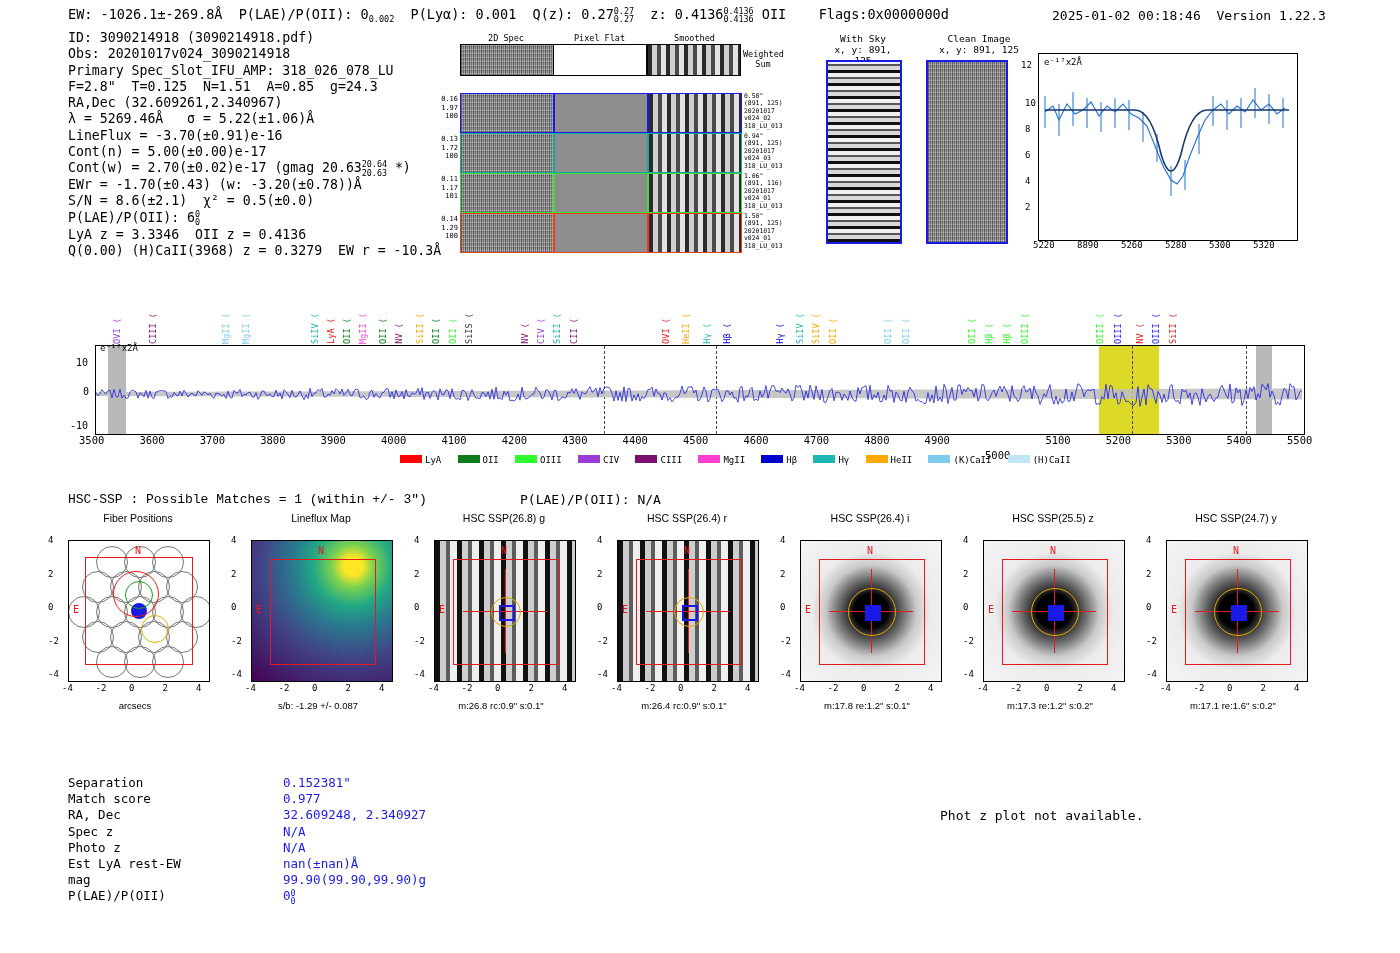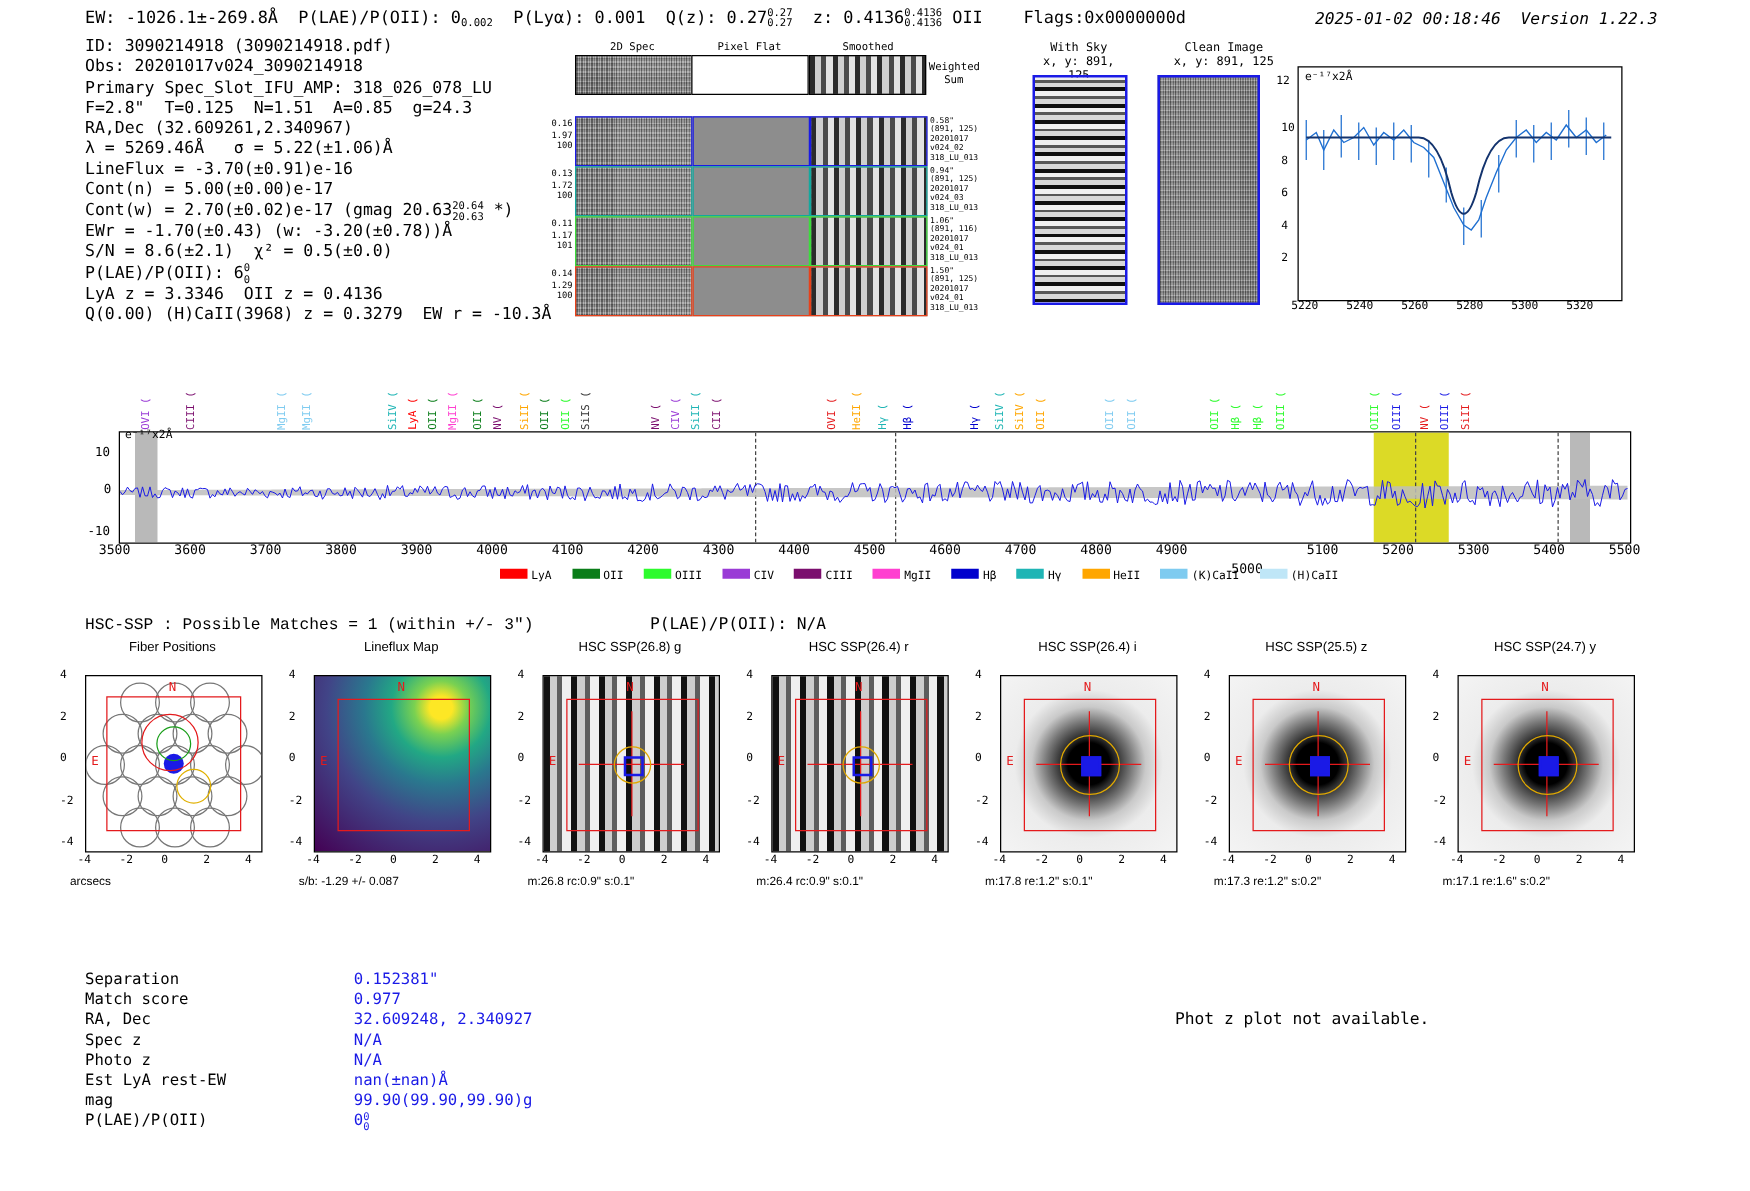--- a/index.html
+++ b/index.html
@@ -8,21 +8,21 @@
     font-family:"DejaVu Sans Mono",monospace;
     color:#000;overflow:hidden;position:relative;
   }
   .abs{position:absolute;}
   .mono{font-family:"DejaVu Sans Mono",monospace;}
   .sans{font-family:"Liberation Sans",sans-serif;}
 
   
   #hdr{top:6px;left:68px;font-size:13.5px;white-space:pre;letter-spacing:0px;}
   #hdr .sub{font-size:8.5px;vertical-align:-3px;}
-  #date{top:8px;left:1052px;font-size:13px;white-space:pre;font-style:italic;}
+  #date{top:8px;left:1052px;font-size:13px;white-space:pre;}
 
   
   #info{top:30px;left:68px;font-size:13.2px;line-height:16.3px;white-space:pre;}
   .stk{display:inline-block;font-size:8.4px;line-height:8.4px;vertical-align:middle;text-align:left;}
 
   
   .pnl-title{font-size:8.5px;text-align:center;}
   .imgbox{background:#9a9a9a;}
   .noise{
     background-image:
@@ -45,21 +45,21 @@
   .specline{position:absolute;left:0;top:0;width:100%;height:100%;}
   #legend{top:455px;left:400px;font-size:9px;white-space:pre;}
   .lg-sw{display:inline-block;width:22px;height:8px;vertical-align:0px;margin-right:3px;}
   .ax-num{font-size:10.5px;text-align:right;}
 
   
   .lid{position:absolute;font-size:8.6px;writing-mode:vertical-rl;transform:rotate(180deg);white-space:nowrap;}
 
   
   .cut-title{font-size:10.5px;text-align:center;}
-  .cut-sub{font-size:9.5px;text-align:left;}
+  .cut-sub{font-size:9.5px;text-align:center;}
   .axnum{font-size:9px;}
   .cutbox{border:1px solid #000;position:absolute;overflow:hidden;}
   .grayblob{
     background:radial-gradient(circle at 50% 50%, #000 0 17%, #2a2a2a 22%, #777 34%, #c9c9c9 46%, #ececec 60%, #f4f4f4 100%);
   }
   .stripes{
     background-image:repeating-linear-gradient(90deg,#111 0 5px,#cdcdcd 5px 11px,#5d5d5d 11px 15px,#efefef 15px 22px);
   }
   .vmap{
     background:
@@ -198,21 +198,21 @@
     </g>
     <path d="M6,56 L96,56 Q112,56 122,100 Q132,134 142,100 Q152,56 168,56 L250,56" stroke="#14346e" stroke-width="1.6" fill="none"></path>
   </svg>
   <div class="abs" style="left:-18px;top:6px;font-size:9px;">12</div>
   <div class="abs" style="left:-14px;top:44px;font-size:9px;">10</div>
   <div class="abs" style="left:-14px;top:70px;font-size:9px;">8</div>
   <div class="abs" style="left:-14px;top:96px;font-size:9px;">6</div>
   <div class="abs" style="left:-14px;top:122px;font-size:9px;">4</div>
   <div class="abs" style="left:-14px;top:148px;font-size:9px;">2</div>
   <div class="abs" style="left:-6px;top:186px;font-size:9px;">5220</div>
-  <div class="abs" style="left:38px;top:186px;font-size:9px;">5240</div>
+  <div class="abs" style="left:38px;top:186px;font-size:9px;">8890</div>
   <div class="abs" style="left:82px;top:186px;font-size:9px;">5260</div>
   <div class="abs" style="left:126px;top:186px;font-size:9px;">5280</div>
   <div class="abs" style="left:170px;top:186px;font-size:9px;">5300</div>
   <div class="abs" style="left:214px;top:186px;font-size:9px;">5320</div>
 </div>
 
 <div class="abs" id="lineids" style="left:95px;top:278px;width:1208px;height:66px;">
     <div class="lid" style="left: 17px; bottom: 0px; color: rgb(154, 59, 214);">OVI (</div>
     <div class="lid" style="left: 53px; bottom: 0px; color: rgb(123, 14, 110);">CIII (</div>
     <div class="lid" style="left: 126px; bottom: 0px; color: rgb(126, 203, 240);">MgII (</div>

